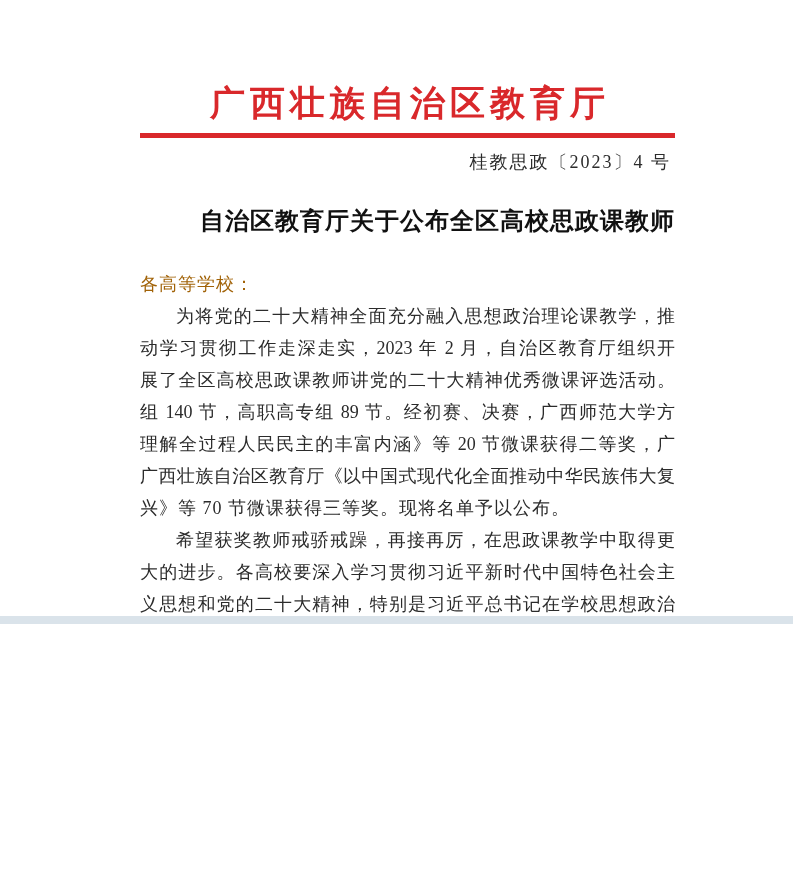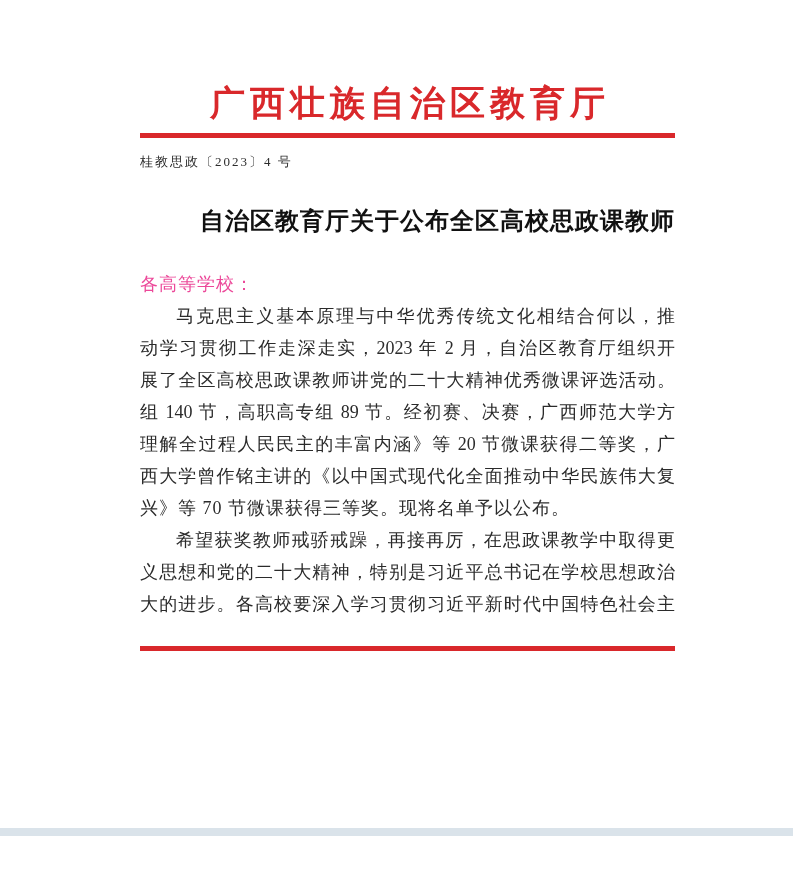--- a/index.html
+++ b/index.html
@@ -4,21 +4,21 @@
 <style>
   :root{
     --red:#d9282b;
     --strip:#dae3ea;
   }
   *{margin:0;padding:0;box-sizing:border-box;}
   html,body{background:#ffffff;}
   .page{
     position:relative;
     width:793px;
-    height:836px;
+    height:624px;
     background:#ffffff;
     overflow:hidden;
     font-family:"Liberation Serif","DejaVu Serif",serif;
   }
   .content{
     position:absolute;
     left:140px;
     top:0;
     width:535px;
     padding-top:86px;
@@ -39,43 +39,43 @@
     background:linear-gradient(to bottom,
       var(--red) 0%, var(--red) 52%,
       #ffffff 52%, #ffffff 68%,
       var(--red) 68%, var(--red) 100%);
   }
   .red-rule.bottom{
     margin-top:26px;
   }
   .doc-number{
     margin-top:12px;
-    font-size:13px;
+    font-size:18px;
     line-height:24px;
     color:#2b2b2b;
-    text-align:left;
+    text-align:right;
     letter-spacing:2px;
     padding-right:4px;
   }
   .doc-title{
     margin-top:28px;
     margin-bottom:28px;
   }
   .title-line{
     font-size:24px;
     line-height:38px;
     font-weight:bold;
     color:#111111;
     text-align:right;
     letter-spacing:1px;
   }
   .salutation{
     font-size:18px;
     line-height:32px;
-    color:#ec4899;
+    color:#a16207;
     letter-spacing:1px;
   }
   .body-line{
     font-size:18px;
     line-height:32px;
     color:#2b2b2b;
     text-align:justify;
     text-align-last:justify;
   }
   .body-line.indent{
@@ -102,30 +102,30 @@
   <div class="content">
     <div class="issuer">广西壮族自治区教育厅</div>
     <div class="red-rule"></div>
     <div class="doc-number">桂教思政〔2023〕4 号</div>
     <div class="doc-title" id="title-lines">
         <div class="title-line">自治区教育厅关于公布全区高校思政课教师</div>
       </div>
     <div class="salutation">各高等学校：</div>
     <div id="body-paragraphs">
         <div class="paragraph">
-          <div class="body-line indent">马克思主义基本原理与中华优秀传统文化相结合何以，推</div>
+          <div class="body-line indent">为将党的二十大精神全面充分融入思想政治理论课教学，推</div>
           <div class="body-line">动学习贯彻工作走深走实，2023 年 2 月，自治区教育厅组织开</div>
           <div class="body-line">展了全区高校思政课教师讲党的二十大精神优秀微课评选活动。</div>
           <div class="body-line">组 140 节，高职高专组 89 节。经初赛、决赛，广西师范大学方</div>
           <div class="body-line">理解全过程人民民主的丰富内涵》等 20 节微课获得二等奖，广</div>
-          <div class="body-line">西大学曾作铭主讲的《以中国式现代化全面推动中华民族伟大复</div>
+          <div class="body-line">广西壮族自治区教育厅《以中国式现代化全面推动中华民族伟大复</div>
           <div class="body-line para-end">兴》等 70 节微课获得三等奖。现将名单予以公布。</div>
         </div>
         <div class="paragraph">
           <div class="body-line indent">希望获奖教师戒骄戒躁，再接再厉，在思政课教学中取得更</div>
+          <div class="body-line">大的进步。各高校要深入学习贯彻习近平新时代中国特色社会主</div>
           <div class="body-line">义思想和党的二十大精神，特别是习近平总书记在学校思想政治</div>
-          <div class="body-line">大的进步。各高校要深入学习贯彻习近平新时代中国特色社会主</div>
         </div>
       </div>
     <div class="red-rule bottom"></div>
   </div>
   <div class="scan-edge"></div>
 </div>
 
 </body></html>

